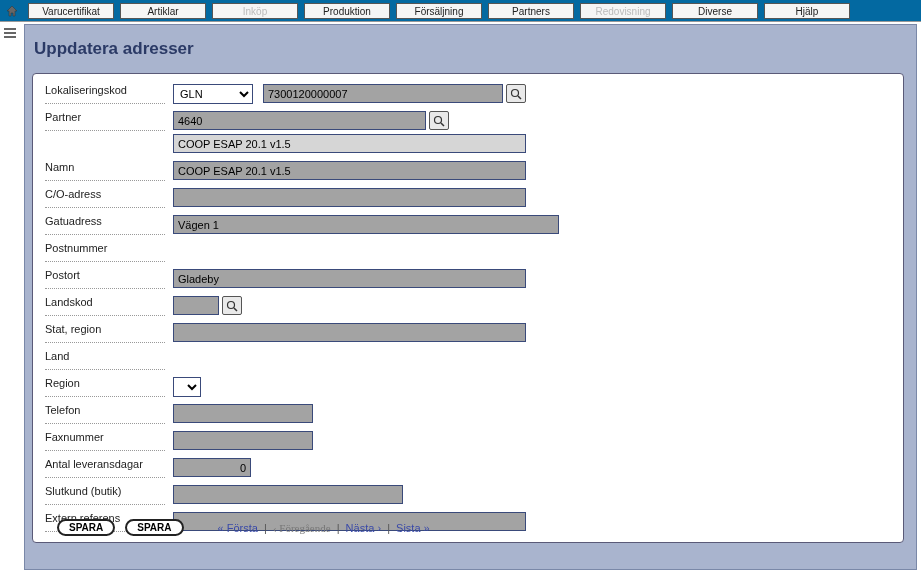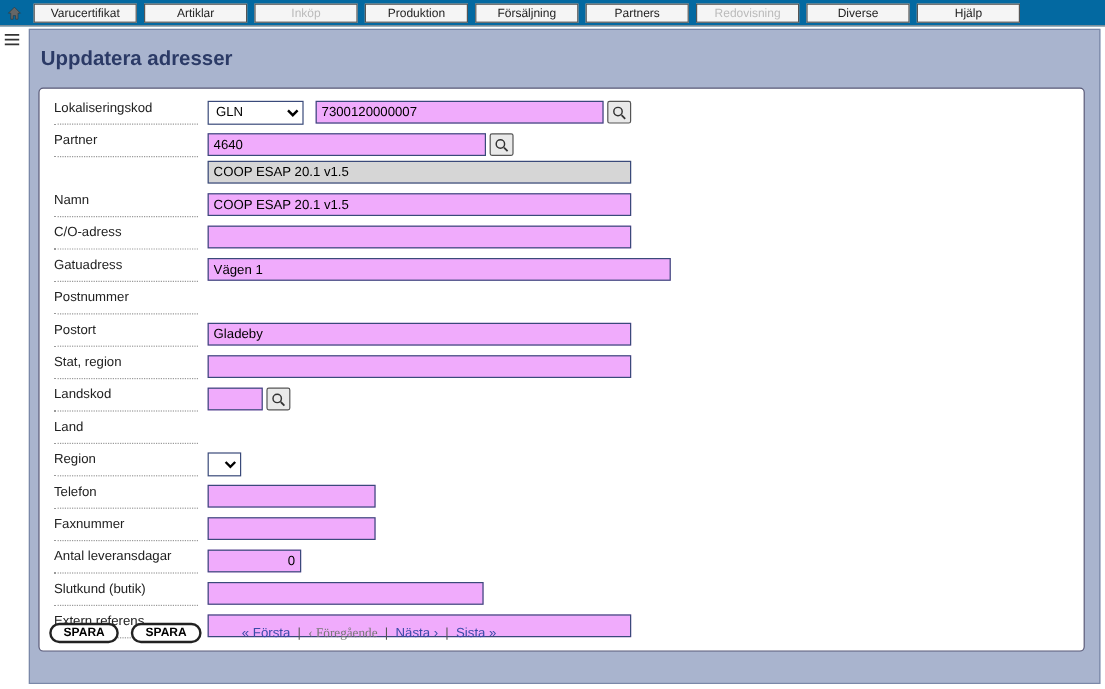--- a/index.html
+++ b/index.html
@@ -85,21 +85,21 @@
   .label {
     width: 120px;
     color: #222;
     border-bottom: 1px dotted #999;
     padding-bottom: 1px;
     margin-right: 8px;
     font-size: 11px;
   }
   input[type=text], .readonly-box {
     border: 1px solid #3a4a7a;
-    background: #f0abfc;
+    background: #a3a3a3;
     height: 19px;
     padding: 1px 4px;
     font-size: 11px;
     font-family: inherit;
     color: #000;
   }
   select.sel {
     border: 1px solid #3a4a7a;
     background: #fff;
     height: 20px;
@@ -120,21 +120,21 @@
     border-radius: 2px;
   }
   .readonly-box {
     background: #d6d6d6;
     display: inline-flex;
     align-items: center;
   }
   .footer {
     position: absolute;
     bottom: 6px;
-    left: 8px;
+    left: 24px;
     right: 12px;
     display: flex;
     align-items: center;
     font-size: 11px;
   }
   .footer-btn {
     border: 2px solid #222;
     border-radius: 10px;
     background: #fff;
     padding: 1px 10px;
@@ -200,21 +200,21 @@
       <span class="search-btn">
         <svg width="12" height="12" viewBox="0 0 12 12">
             <circle cx="5" cy="5" r="3.5" fill="none" stroke="#333" stroke-width="1.2"></circle>
             <line x1="8" y1="8" x2="11" y2="11" stroke="#333" stroke-width="1.5"></line>
           </svg>
       </span>
     </div>
 
     <div class="row">
       <div class="label">Partner</div>
-      <input type="text" style="width: 232px;" value="4640">
+      <input type="text" style="width: 253px;" value="4640">
       <span class="search-btn">
         <svg width="12" height="12" viewBox="0 0 12 12">
             <circle cx="5" cy="5" r="3.5" fill="none" stroke="#333" stroke-width="1.2"></circle>
             <line x1="8" y1="8" x2="11" y2="11" stroke="#333" stroke-width="1.5"></line>
           </svg>
       </span>
     </div>
 
     <div class="row" style="margin-top:-4px;">
       <div style="width:128px"></div>
@@ -236,36 +236,36 @@
       <input type="text" style="width: 386px;" value="Vägen 1">
     </div>
 
     <div class="row">
       <div class="label">Postnummer</div>
     </div>
 
     <div class="row">
       <div class="label">Postort</div>
       <input type="text" style="width: 353px;" value="Gladeby">
-    </div>
-
-    <div class="row">
-      <div class="label">Stat, region</div>
-      <input type="text" style="width: 353px;" value="">
     </div>
 
     <div class="row">
       <div class="label">Landskod</div>
       <input type="text" style="width: 46px;" value="">
       <span class="search-btn">
         <svg width="12" height="12" viewBox="0 0 12 12">
             <circle cx="5" cy="5" r="3.5" fill="none" stroke="#333" stroke-width="1.2"></circle>
             <line x1="8" y1="8" x2="11" y2="11" stroke="#333" stroke-width="1.5"></line>
           </svg>
       </span>
+    </div>
+
+    <div class="row">
+      <div class="label">Stat, region</div>
+      <input type="text" style="width: 353px;" value="">
     </div>
 
     <div class="row">
       <div class="label">Land</div>
       <span></span>
     </div>
 
     <div class="row">
       <div class="label">Region</div>
       <select class="sel" style="width:28px">

